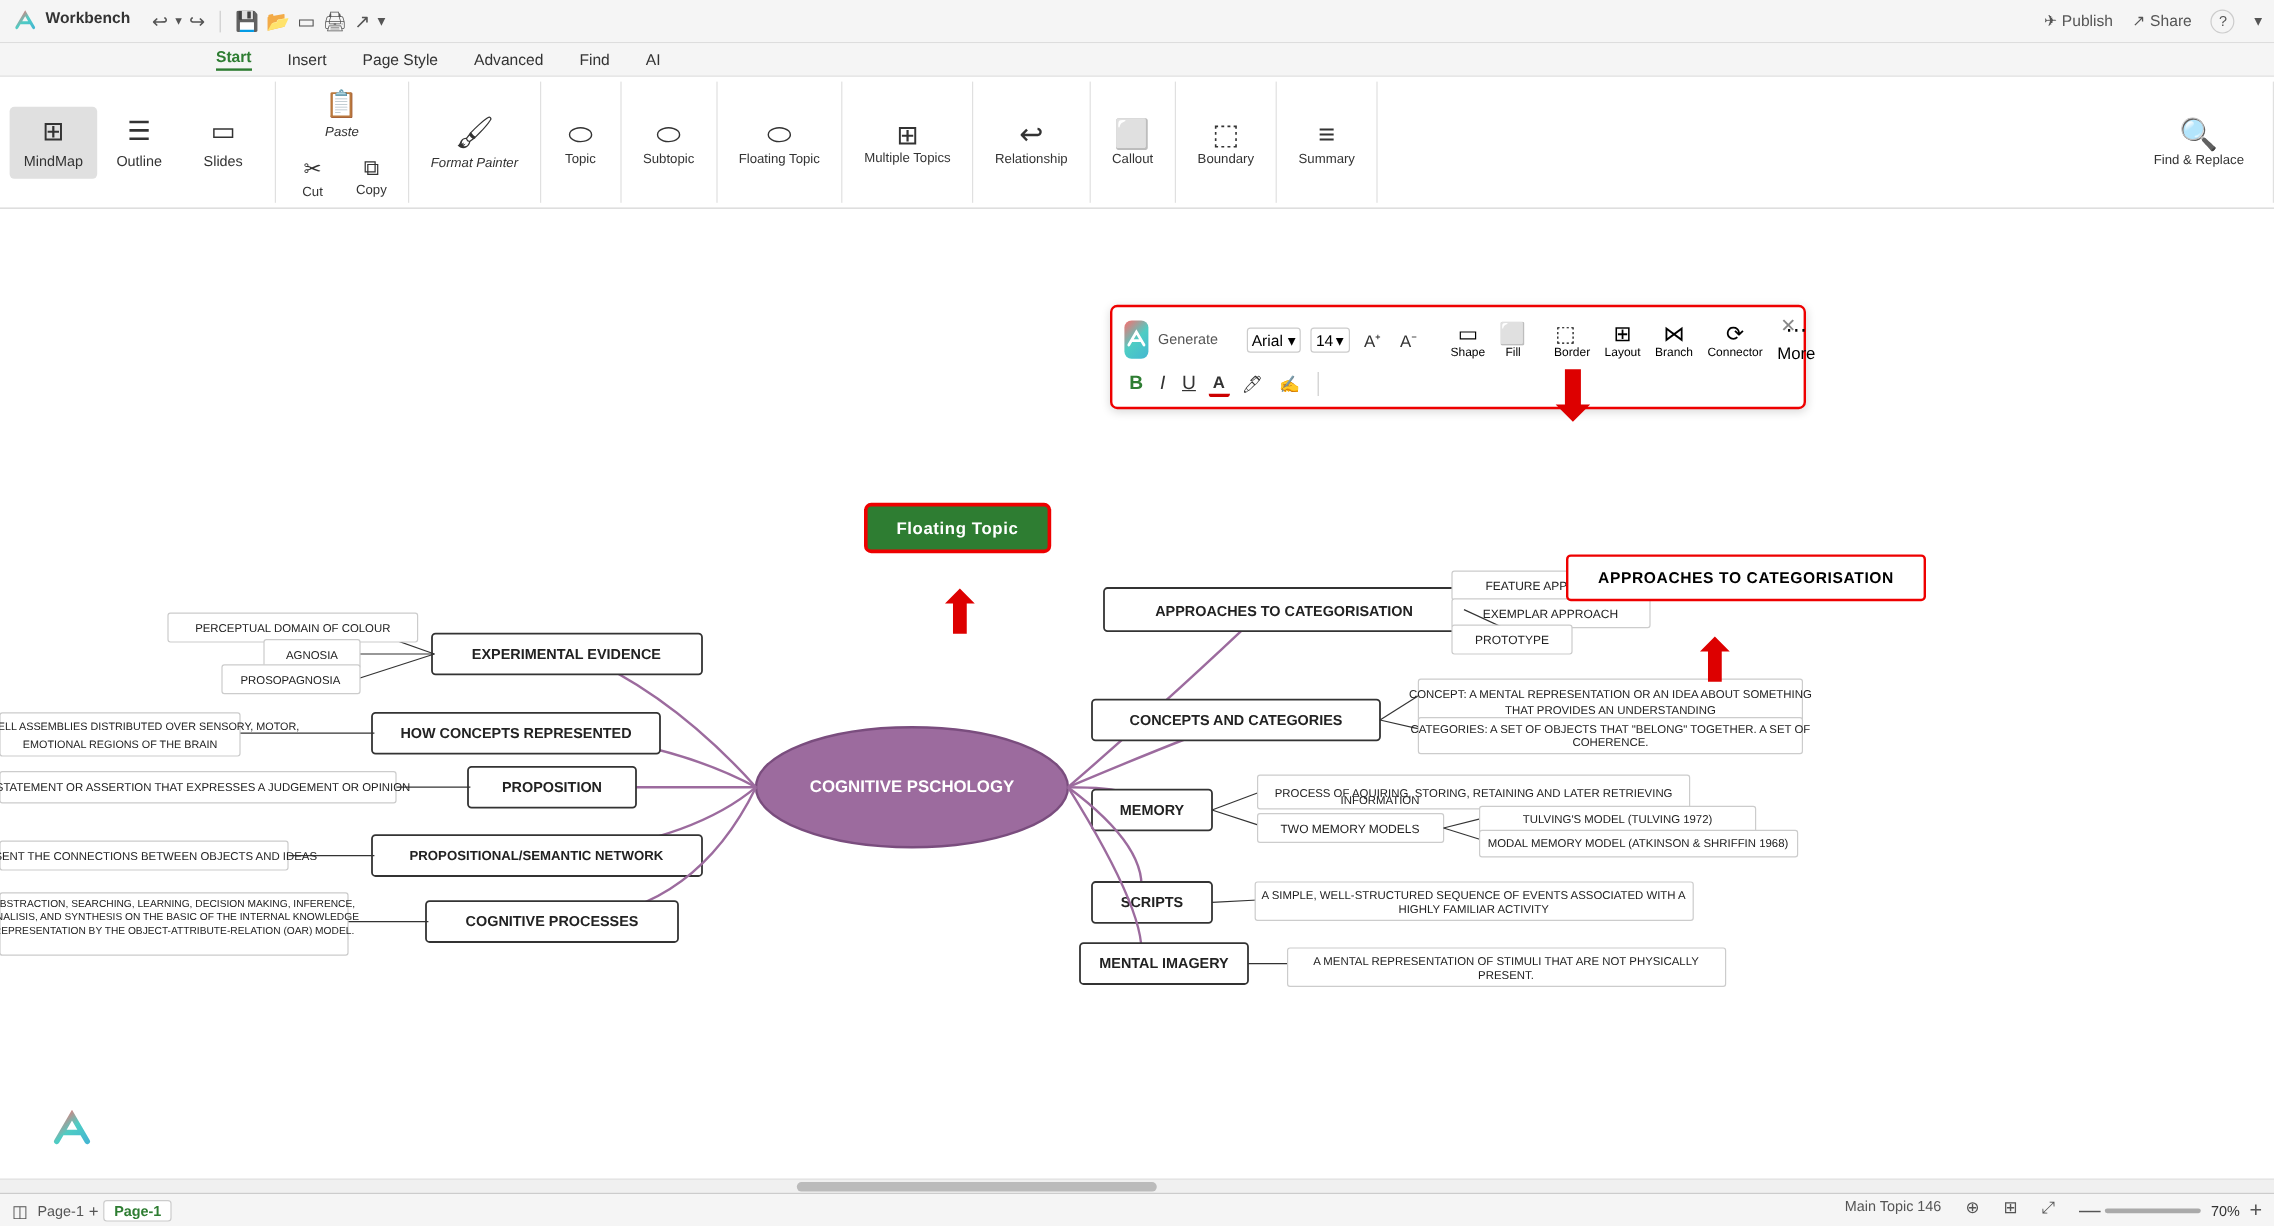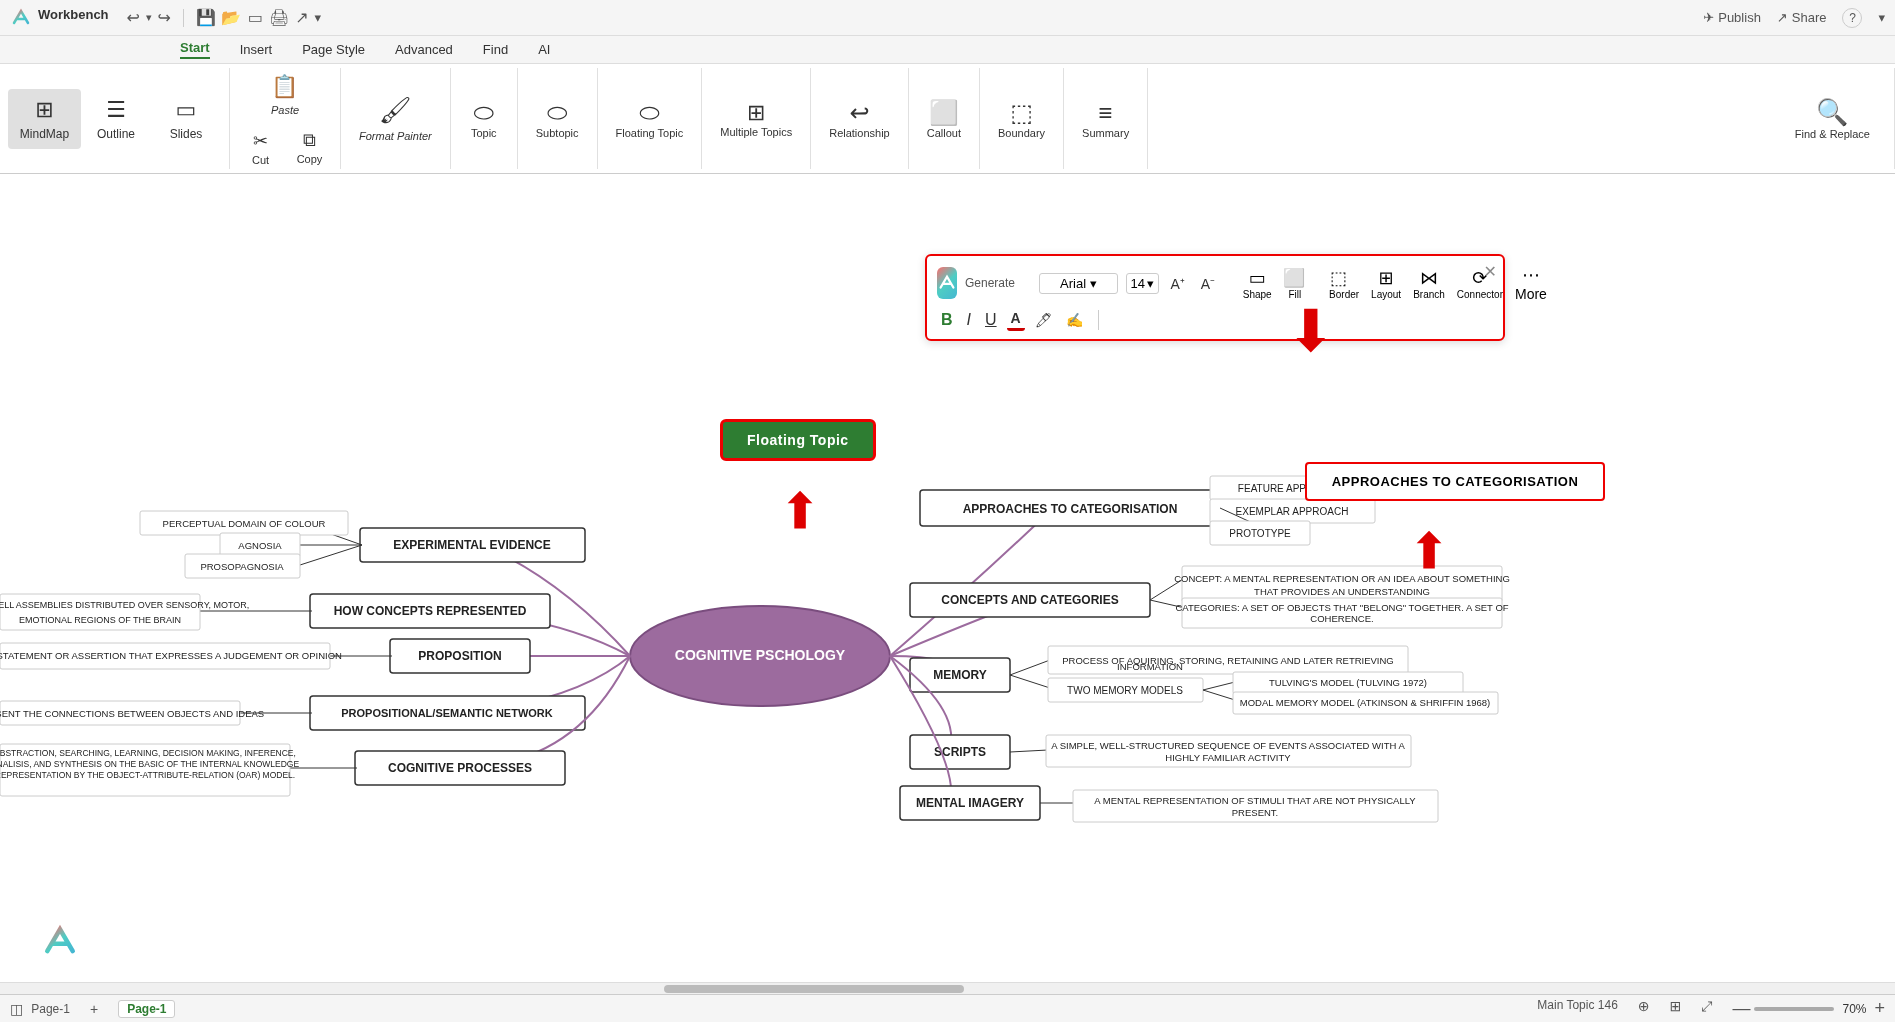--- a/index.html
+++ b/index.html
@@ -167,21 +167,21 @@
       align-items: center;
       justify-content: center;
       color: white;
       font-weight: bold;
       font-size: 14px;
     }
     .ft-generate { font-size: 12px; color: #555; }
     .ft-font-select {
       border: 1px solid #ccc;
       border-radius: 3px;
-      padding: 2px 20px;
+      padding: 2px 3px;
       font-size: 13px;
       display: flex;
       align-items: center;
       gap: 4px;
       cursor: pointer;
     }
     .ft-font-size {
       border: 1px solid #ccc;
       border-radius: 3px;
       padding: 2px 4px;
@@ -214,21 +214,21 @@
       background: #f5f5f5;
       border-top: 1px solid #ccc;
       display: flex;
       align-items: center;
       padding: 0 10px;
       font-size: 12px;
       color: #555;
       gap: 10px;
     }
     .status-left { display: flex; align-items: center; gap: 8px; }
-    .status-pages { display: flex; align-items: center; gap: 20px; }
+    .status-pages { display: flex; align-items: center; gap: 4px; }
     .status-page-tab {
       background: #fff;
       border: 1px solid #ccc;
       border-radius: 3px;
       padding: 1px 8px;
       font-size: 12px;
       cursor: pointer;
       color: #2e7d32;
       font-weight: 600;
     }

